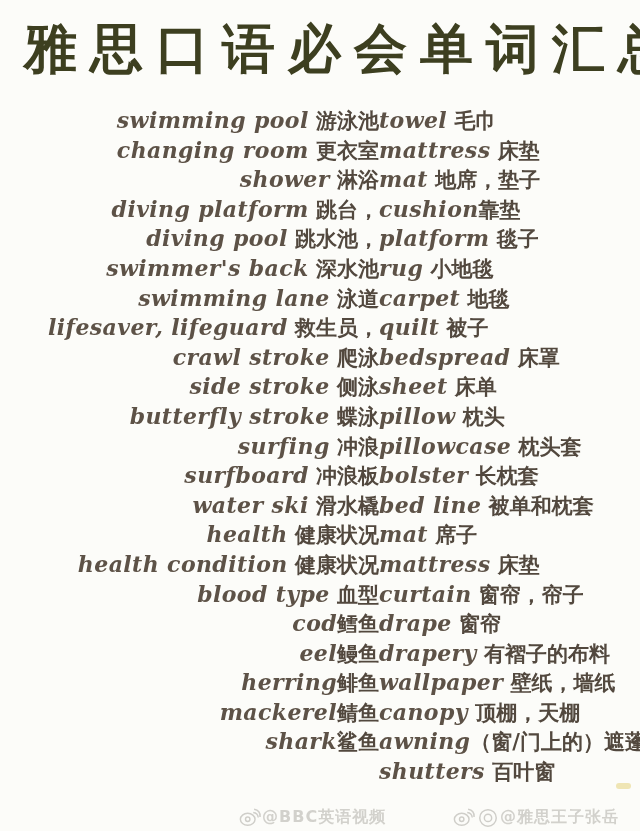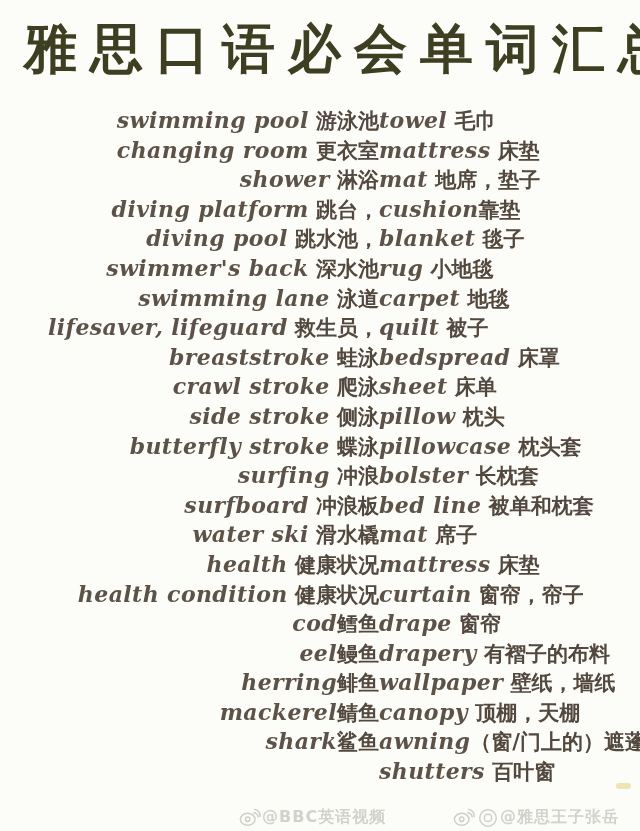--- a/index.html
+++ b/index.html
@@ -83,41 +83,41 @@
 <div class="columns">
   <div class="col col-left">
       <div class="row"><span class="en">swimming pool</span><span class="zh"> 游泳池</span></div>
       <div class="row"><span class="en">changing room</span><span class="zh"> 更衣室</span></div>
       <div class="row"><span class="en">shower</span><span class="zh"> 淋浴</span></div>
       <div class="row"><span class="en">diving platform</span><span class="zh"> 跳台，</span></div>
       <div class="row"><span class="en">diving pool</span><span class="zh"> 跳水池，</span></div>
       <div class="row"><span class="en">swimmer's back</span><span class="zh"> 深水池</span></div>
       <div class="row"><span class="en">swimming lane</span><span class="zh"> 泳道</span></div>
       <div class="row"><span class="en">lifesaver, lifeguard</span><span class="zh"> 救生员，</span></div>
-      <div class="row"><span class="en">breaststroke</span><span class="zh"> 蛙泳</span></div>
       <div class="row"><span class="en">crawl stroke</span><span class="zh"> 爬泳</span></div>
       <div class="row"><span class="en">side stroke</span><span class="zh"> 侧泳</span></div>
       <div class="row"><span class="en">butterfly stroke</span><span class="zh"> 蝶泳</span></div>
       <div class="row"><span class="en">surfing</span><span class="zh"> 冲浪</span></div>
       <div class="row"><span class="en">surfboard</span><span class="zh"> 冲浪板</span></div>
       <div class="row"><span class="en">water ski</span><span class="zh"> 滑水橇</span></div>
       <div class="row"><span class="en">health</span><span class="zh"> 健康状况</span></div>
       <div class="row"><span class="en">health condition</span><span class="zh"> 健康状况</span></div>
+      <div class="row"><span class="en">blood type</span><span class="zh"> 血型</span></div>
       <div class="row"><span class="en">cod</span><span class="zh">鳕鱼</span></div>
       <div class="row"><span class="en">eel</span><span class="zh">鳗鱼</span></div>
       <div class="row"><span class="en">herring</span><span class="zh">鲱鱼</span></div>
       <div class="row"><span class="en">mackerel</span><span class="zh">鲭鱼</span></div>
       <div class="row"><span class="en">shark</span><span class="zh">鲨鱼</span></div>
     </div>
   <div class="col col-right">
       <div class="row"><span class="en">towel</span><span class="zh"> 毛巾</span></div>
       <div class="row"><span class="en">mattress</span><span class="zh"> 床垫</span></div>
       <div class="row"><span class="en">mat</span><span class="zh"> 地席，垫子</span></div>
       <div class="row"><span class="en">cushion</span><span class="zh">靠垫</span></div>
-      <div class="row"><span class="en">blanket</span><span class="zh"> 毯子</span></div>
+      <div class="row"><span class="en">platform</span><span class="zh"> 毯子</span></div>
       <div class="row"><span class="en">rug</span><span class="zh"> 小地毯</span></div>
       <div class="row"><span class="en">carpet</span><span class="zh"> 地毯</span></div>
       <div class="row"><span class="en">quilt</span><span class="zh"> 被子</span></div>
       <div class="row"><span class="en">bedspread</span><span class="zh"> 床罩</span></div>
       <div class="row"><span class="en">sheet</span><span class="zh"> 床单</span></div>
       <div class="row"><span class="en">pillow</span><span class="zh"> 枕头</span></div>
       <div class="row"><span class="en">pillowcase</span><span class="zh"> 枕头套</span></div>
       <div class="row"><span class="en">bolster</span><span class="zh"> 长枕套</span></div>
       <div class="row"><span class="en">bed line</span><span class="zh"> 被单和枕套</span></div>
       <div class="row"><span class="en">mat</span><span class="zh"> 席子</span></div>

